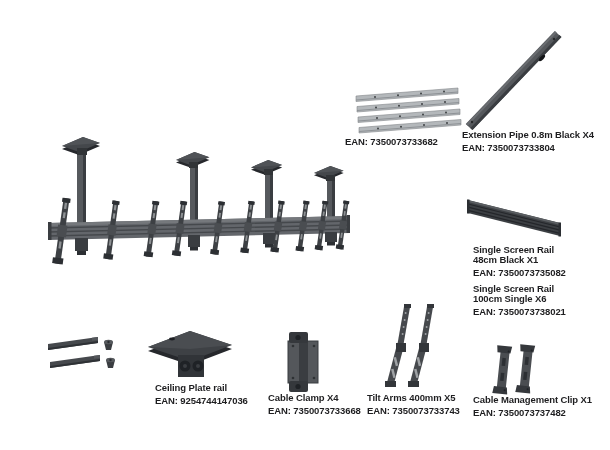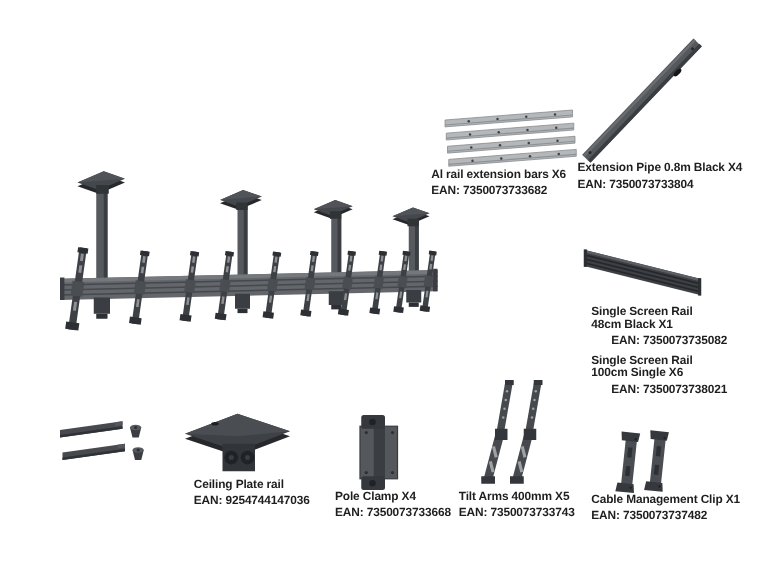--- a/index.html
+++ b/index.html
@@ -3,21 +3,21 @@
 <meta charset="utf-8">
 <style>
   html,body{margin:0;padding:0;background:#ffffff;}
   .stage{position:relative;width:610px;height:450px;background:#ffffff;overflow:hidden;
          font-family:"Liberation Sans",sans-serif;}
   .img{position:absolute;}
   .lbl{position:absolute;font-weight:bold;font-size:9.5px;line-height:11px;
        color:#1e1e20;white-space:nowrap;letter-spacing:-0.1px;}
   .lbl.tight{line-height:10px;}
   .ean{margin-top:2px;}
-  .ean.gap{margin-top:3px;margin-left:16px;}
+  .ean.gap{margin-top:3px;}
 </style>
 </head>
 <body>
 
 <div class="stage">
 
   <svg class="img" style="left:30px;top:118px" width="330" height="160" viewBox="0 0 330 160">
     <defs>
       <g id="tiltarm">
         <rect x="-2.5" y="-28" width="5" height="56" fill="#3d4044"></rect>
@@ -234,21 +234,20 @@
         <rect x="-1.5" y="25" width="3.5" height="8" fill="#2c2f33"></rect>
         <circle cx="4" cy="3" r="1" fill="#1f2226"></circle>
         <circle cx="4" cy="42" r="1" fill="#1f2226"></circle>
       </g>
     </defs>
     <use href="#cclip" transform="translate(15,8) rotate(6)"></use>
     <use href="#cclip" transform="translate(38,7) rotate(6)"></use>
   </svg>
 
   <div class="lbl" style="left:345px;top:134px">
-    <div>Al rail extension bars X6</div>
     <div class="ean">EAN: 7350073733682</div>
   </div>
 
   <div class="lbl" style="left:462px;top:129px">
     <div>Extension Pipe 0.8m Black X4</div>
     <div class="ean">EAN: 7350073733804</div>
   </div>
 
   <div class="lbl tight" style="left:473px;top:245px">
     <div>Single Screen Rail</div>
@@ -262,21 +261,21 @@
     <div class="ean gap">EAN: 7350073738021</div>
   </div>
 
 
   <div class="lbl" style="left:155px;top:382px">
     <div>Ceiling Plate rail</div>
     <div class="ean">EAN: 9254744147036</div>
   </div>
 
   <div class="lbl" style="left:268px;top:392px">
-    <div>Pole Clamp X4</div>
+    <div>Cable Clamp X4</div>
     <div class="ean">EAN: 7350073733668</div>
   </div>
 
   <div class="lbl" style="left:367px;top:392px">
     <div>Tilt Arms 400mm X5</div>
     <div class="ean">EAN: 7350073733743</div>
   </div>
 
   <div class="lbl" style="left:473px;top:394px">
     <div>Cable Management Clip X1</div>

